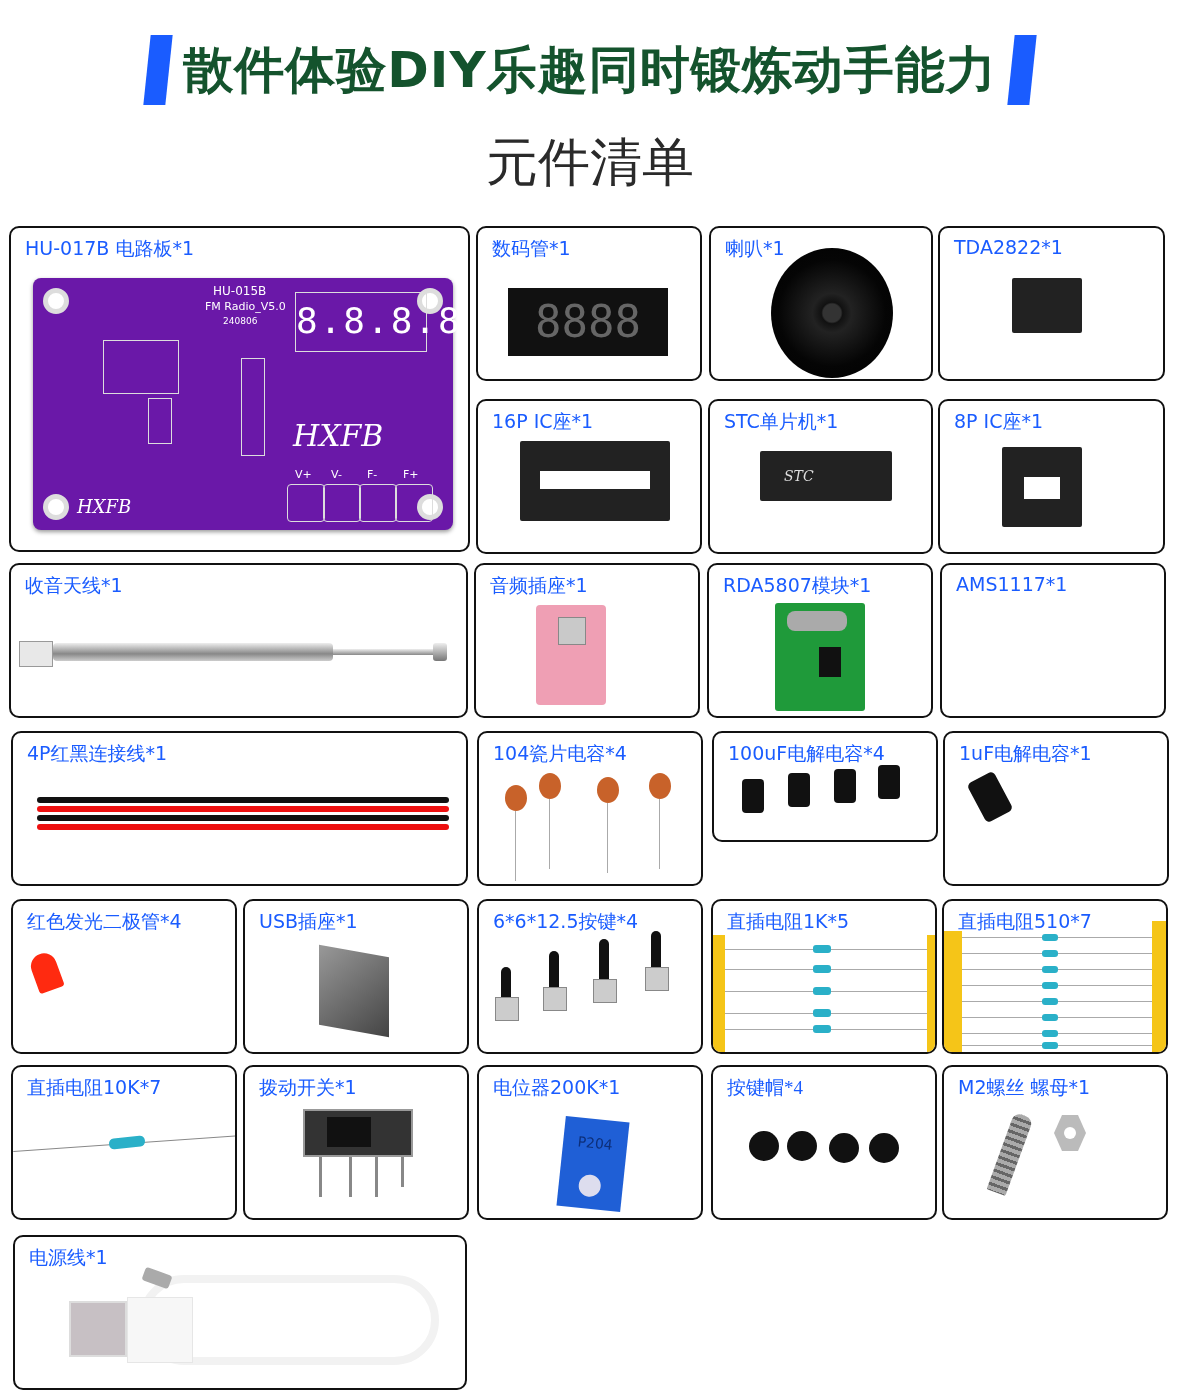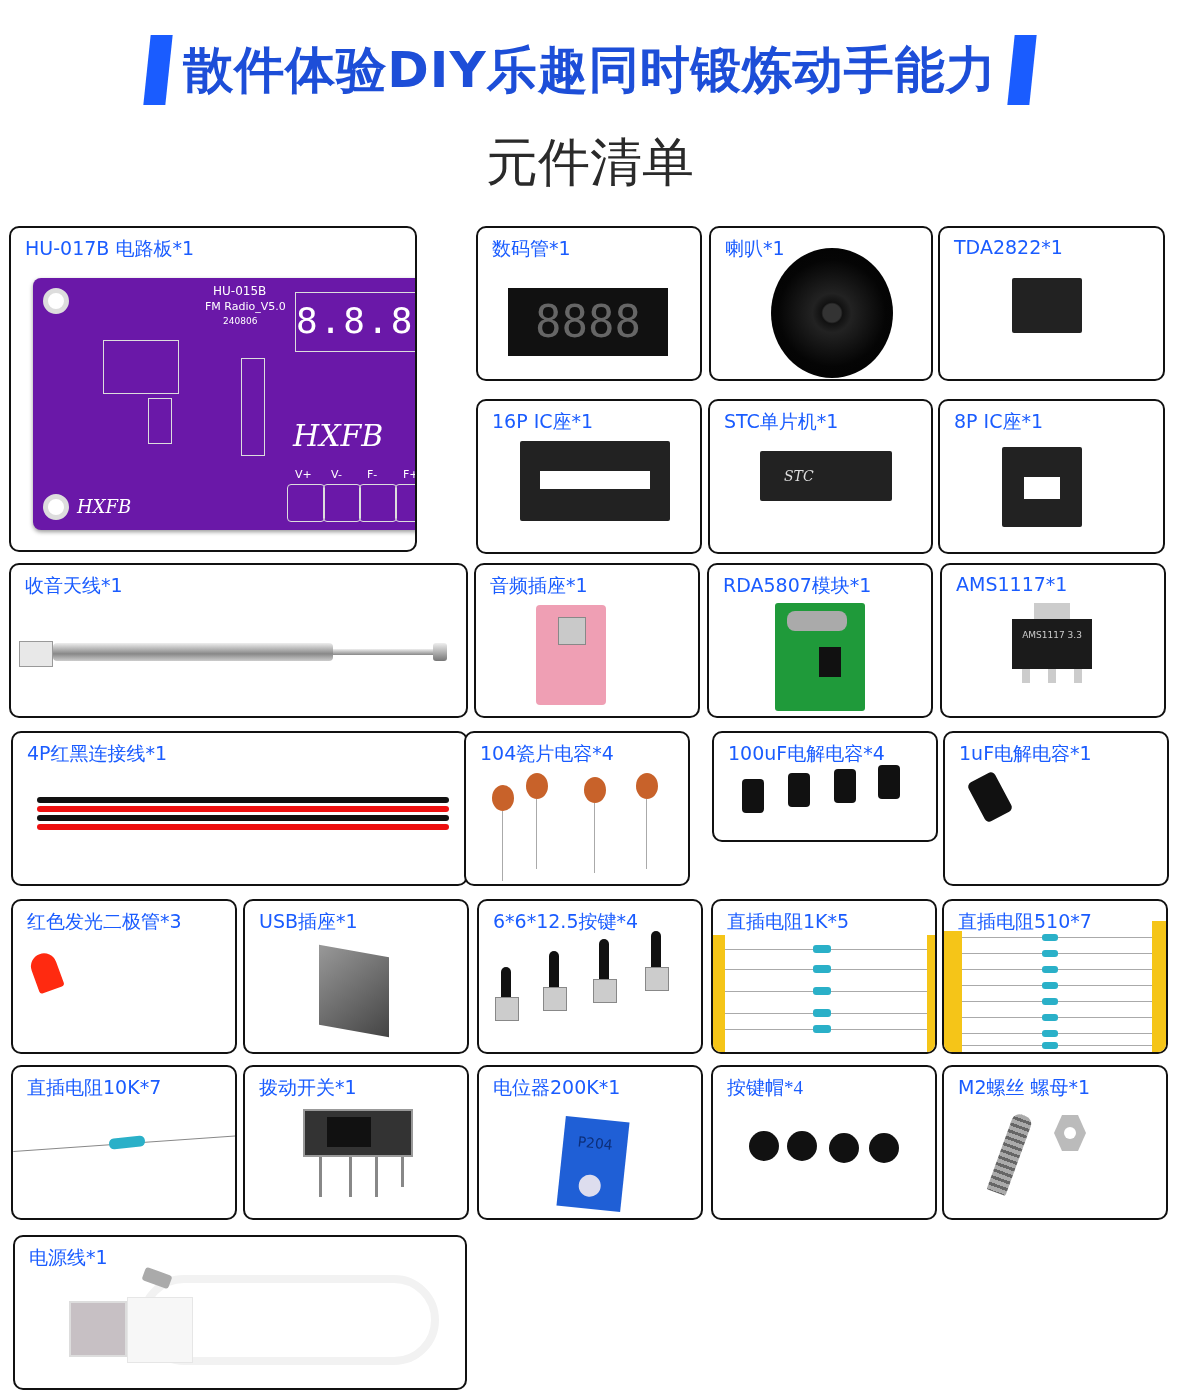--- a/index.html
+++ b/index.html
@@ -1,19 +1,19 @@
 <!DOCTYPE html>
 <html><head>
 <meta charset="utf-8">
 <style>
   html,body{margin:0;padding:0;background:#fff;}
   body{width:1180px;height:1400px;position:relative;overflow:hidden;font-family:"DejaVu Sans","Liberation Sans",sans-serif;}
   .headline{position:absolute;left:0;top:30px;width:1180px;height:80px;display:flex;align-items:center;justify-content:center;gap:14px;}
   .bar{width:22px;height:70px;background:#1a5cff;transform:skewX(-6deg);}
-  .headline-text{font-size:50px;font-weight:bold;color:#1d4ed8;letter-spacing:1px;}
+  .headline-text{font-size:50px;font-weight:bold;color:#14532d;letter-spacing:1px;}
   .subtitle{position:absolute;left:0;top:128px;width:1180px;text-align:center;font-size:52px;color:#2a2a2a;}
   .card{position:absolute;border:2px solid #111;border-radius:10px;background:#fff;overflow:hidden;box-sizing:border-box;}
   .card-label{position:absolute;left:14px;top:8px;font-size:19px;color:#1a5cff;white-space:nowrap;}
   .pic{position:absolute;}
   
   .pcb{left:22px;top:50px;width:420px;height:252px;background:#6a18a8;border-radius:8px;box-shadow:0 2px 4px rgba(0,0,0,.4);}
   .pcb .hole{position:absolute;width:26px;height:26px;border-radius:50%;background:#fff;border:5px solid #ddd;box-sizing:border-box;}
   .pcb .txt{position:absolute;color:#fff;font-size:11px;}
   .pcb .seg{position:absolute;left:262px;top:14px;width:130px;height:58px;border:1px solid #ddd;color:#fff;font-family:"DejaVu Sans Mono",monospace;font-size:36px;text-align:center;line-height:56px;letter-spacing:2px;}
   .pcb .logo{position:absolute;color:#fff;font-family:"DejaVu Serif",serif;font-style:italic;font-size:30px;}
@@ -25,21 +25,21 @@
 </head>
 <body>
 
 <div class="headline">
   <div class="bar"></div>
   <div class="headline-text">散件体验DIY乐趣同时锻炼动手能力</div>
   <div class="bar"></div>
 </div>
 <div class="subtitle">元件清单</div>
 
-<div class="card" style="left:9px;top:226px;width:408px;height:326px;">
+<div class="card" style="left:9px;top:226px;width:461px;height:326px;">
   <div class="card-label">HU-017B 电路板*1</div>
   <div class="pic pcb">
     <div class="hole" style="left:10px;top:10px;"></div>
     <div class="hole" style="left:384px;top:10px;"></div>
     <div class="hole" style="left:10px;top:216px;"></div>
     <div class="hole" style="left:384px;top:216px;"></div>
     <div class="txt" style="left:180px;top:6px;font-size:12px;">HU-015B</div>
     <div class="txt" style="left:172px;top:22px;">FM Radio_V5.0</div>
     <div class="txt" style="left:190px;top:38px;font-size:9px;">240806</div>
     <div class="seg">8.8.8.8.</div>
@@ -106,39 +106,32 @@
 </div>
 <div class="card" style="left:707px;top:563px;width:226px;height:155px;">
   <div class="card-label">RDA5807模块*1</div>
   <div class="pic" style="left:66px;top:38px;width:90px;height:108px;background:#1f9a3a;border-radius:3px;">
     <div style="position:absolute;left:12px;top:8px;width:60px;height:20px;background:#aaa;border-radius:8px;"></div>
     <div style="position:absolute;left:44px;top:44px;width:22px;height:30px;background:#111;"></div>
   </div>
 </div>
 <div class="card" style="left:940px;top:563px;width:226px;height:155px;">
   <div class="card-label">AMS1117*1</div>
-  <div class="pic" style="left:70px;top:38px;width:80px;height:90px;">
-    <div style="position:absolute;left:22px;top:0;width:36px;height:18px;background:#ccc;"></div>
-    <div style="position:absolute;left:0;top:16px;width:80px;height:50px;background:#1b1b1b;color:#ccc;font-size:9px;text-align:center;line-height:16px;padding-top:8px;box-sizing:border-box;">AMS1117 3.3</div>
-    <div style="position:absolute;left:10px;top:66px;width:8px;height:14px;background:#ccc;"></div>
-    <div style="position:absolute;left:36px;top:66px;width:8px;height:14px;background:#ccc;"></div>
-    <div style="position:absolute;left:62px;top:66px;width:8px;height:14px;background:#ccc;"></div>
-  </div>
 </div>
 
 <div class="card" style="left:11px;top:731px;width:457px;height:155px;">
   <div class="card-label">4P红黑连接线*1</div>
   <div class="pic" style="left:24px;top:64px;width:412px;height:36px;">
     <div style="position:absolute;left:0;top:0;width:412px;height:6px;background:#111;border-radius:3px;"></div>
     <div style="position:absolute;left:0;top:9px;width:412px;height:6px;background:#e11;border-radius:3px;"></div>
     <div style="position:absolute;left:0;top:18px;width:412px;height:6px;background:#111;border-radius:3px;"></div>
     <div style="position:absolute;left:0;top:27px;width:412px;height:6px;background:#e11;border-radius:3px;"></div>
   </div>
 </div>
-<div class="card" style="left:464px;top:731px;width:226px;height:155px;padding-left:12px;">
+<div class="card" style="left:477px;top:731px;width:226px;height:155px;padding-left:12px;">
   <div class="card-label">104瓷片电容*4</div>
   <div class="pic" style="left:20px;top:40px;width:190px;height:110px;">
     <div style="position:absolute;left:6px;top:12px;width:22px;height:26px;border-radius:50%;background:#c8622a;"></div>
     <div style="position:absolute;left:16px;top:38px;width:1px;height:70px;background:#aaa;"></div>
     <div style="position:absolute;left:40px;top:0;width:22px;height:26px;border-radius:50%;background:#c8622a;"></div>
     <div style="position:absolute;left:50px;top:26px;width:1px;height:70px;background:#aaa;"></div>
     <div style="position:absolute;left:98px;top:4px;width:22px;height:26px;border-radius:50%;background:#c8622a;"></div>
     <div style="position:absolute;left:108px;top:30px;width:1px;height:70px;background:#aaa;"></div>
     <div style="position:absolute;left:150px;top:0;width:22px;height:26px;border-radius:50%;background:#c8622a;"></div>
     <div style="position:absolute;left:160px;top:26px;width:1px;height:70px;background:#aaa;"></div>
@@ -152,21 +145,21 @@
     <div style="position:absolute;left:92px;top:6px;width:22px;height:34px;background:#111;border-radius:4px;"></div>
     <div style="position:absolute;left:136px;top:2px;width:22px;height:34px;background:#111;border-radius:4px;"></div>
   </div>
 </div>
 <div class="card" style="left:943px;top:731px;width:226px;height:155px;">
   <div class="card-label">1uF电解电容*1</div>
   <div class="pic" style="left:30px;top:42px;width:30px;height:44px;background:#111;border-radius:5px;transform:rotate(-28deg);"></div>
 </div>
 
 <div class="card" style="left:11px;top:899px;width:226px;height:155px;">
-  <div class="card-label">红色发光二极管*3</div>
+  <div class="card-label">红色发光二极管*4</div>
   <div class="pic" style="left:20px;top:52px;width:26px;height:38px;background:#ff2a10;border-radius:13px 13px 3px 3px;transform:rotate(-20deg);"></div>
 </div>
 <div class="card" style="left:243px;top:899px;width:226px;height:155px;">
   <div class="card-label">USB插座*1</div>
   <div class="pic" style="left:74px;top:50px;width:70px;height:80px;background:linear-gradient(135deg,#999,#444);transform:skewY(10deg);"></div>
 </div>
 <div class="card" style="left:477px;top:899px;width:226px;height:155px;">
   <div class="card-label">6*6*12.5按键*4</div>
   <div class="pic" style="left:22px;top:30px;width:180px;height:120px;">
     <div style="position:absolute;left:0;top:36px;width:10px;height:30px;background:#111;border-radius:5px 5px 0 0;"></div>

